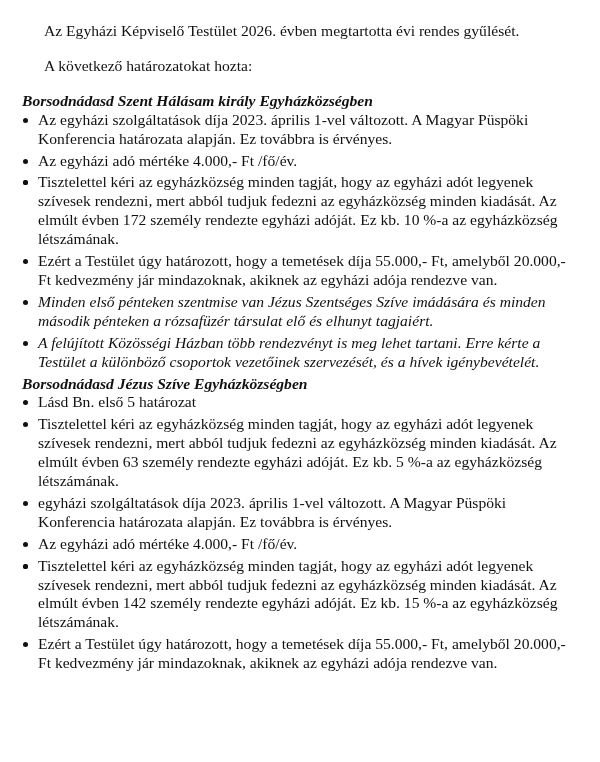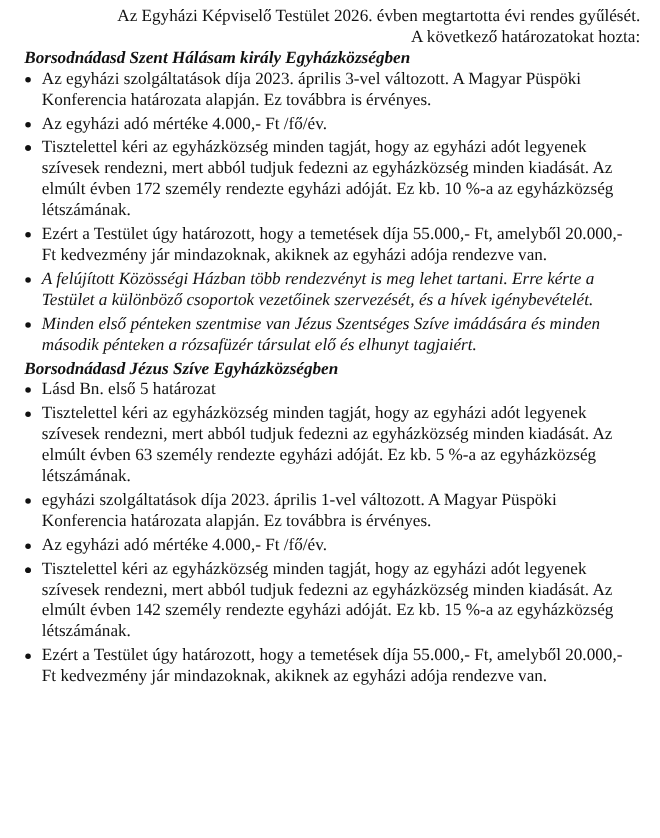--- a/index.html
+++ b/index.html
@@ -4,21 +4,21 @@
   <style>
     html, body { margin: 0; padding: 0; background: #ffffff; }
     body {
       width: 600px; height: 762px; overflow: hidden;
       font-family: "Liberation Serif", "DejaVu Serif", serif;
       color: #111111;
       font-size: 15.6px;
       line-height: 18.9px;
     }
     .page { position: relative; padding: 6px 18px 0 22px; }
-    .title { text-align: right; margin: 0; padding-left: 6px; }
+    .title { text-align: left; margin: 16px; padding-left: 6px; }
     .section-heading {
       font-weight: bold; font-style: italic; margin: 0;
     }
     ul { list-style: none; margin: 0; padding: 0; }
     li {
       position: relative; padding-left: 16px; margin: 0 0 3px 0;
     }
     li .bullet {
       position: absolute; left: 1px; top: 7px;
       width: 5px; height: 5px; border-radius: 50%; background: #111;
@@ -28,27 +28,27 @@
 </head>
 <body>
 
 <div class="page">
   <p class="title">Az Egyházi Képviselő Testület 2026. évben megtartotta évi rendes gyűlését.</p>
   <p class="title">A következő határozatokat hozta:</p>
   <div id="sections">
       <div>
         <p class="section-heading">Borsodnádasd Szent Hálásam király Egyházközségben</p>
         <ul>
-          <li><span class="bullet"></span><span class="text">Az egyházi szolgáltatások díja 2023. április 3-vel változott. A Magyar Püspöki Konferencia határozata alapján. Ez továbbra is érvényes.</span></li>
+          <li><span class="bullet"></span><span class="text">Az egyházi szolgáltatások díja 2023. április 1-vel változott. A Magyar Püspöki Konferencia határozata alapján. Ez továbbra is érvényes.</span></li>
           <li><span class="bullet"></span><span class="text">Az egyházi adó mértéke 4.000,- Ft /fő/év.</span></li>
           <li><span class="bullet"></span></li>
           <li><span class="bullet"></span><span class="text">Tisztelettel kéri az egyházközség minden tagját, hogy az egyházi adót legyenek szívesek rendezni, mert abból tudjuk fedezni az egyházközség minden kiadását. Az elmúlt évben 172 személy rendezte egyházi adóját. Ez kb. 10 %-a az egyházközség létszámának.</span></li>
           <li><span class="bullet"></span><span class="text">Ezért a Testület úgy határozott, hogy a temetések díja 55.000,- Ft, amelyből 20.000,- Ft kedvezmény jár mindazoknak, akiknek az egyházi adója rendezve van.</span></li>
+          <li class="italic"><span class="bullet"></span><span class="text">Minden első pénteken szentmise van Jézus Szentséges Szíve imádására és minden második pénteken a rózsafüzér társulat elő és elhunyt tagjaiért.</span></li>
           <li class="italic"><span class="bullet"></span><span class="text">A felújított Közösségi Házban több rendezvényt is meg lehet tartani. Erre kérte a Testület a különböző csoportok vezetőinek szervezését, és a hívek igénybevételét.</span></li>
-          <li class="italic"><span class="bullet"></span><span class="text">Minden első pénteken szentmise van Jézus Szentséges Szíve imádására és minden második pénteken a rózsafüzér társulat elő és elhunyt tagjaiért.</span></li>
         </ul>
       </div>
       <div>
         <p class="section-heading">Borsodnádasd Jézus Szíve Egyházközségben</p>
         <ul>
           <li><span class="bullet"></span><span class="text">Lásd Bn. első 5 határozat</span></li>
           <li><span class="bullet"></span><span class="text">Tisztelettel kéri az egyházközség minden tagját, hogy az egyházi adót legyenek szívesek rendezni, mert abból tudjuk fedezni az egyházközség minden kiadását. Az elmúlt évben 63 személy rendezte egyházi adóját. Ez kb. 5 %-a az egyházközség létszámának.</span></li>
         </ul>
       </div>
       <div>

